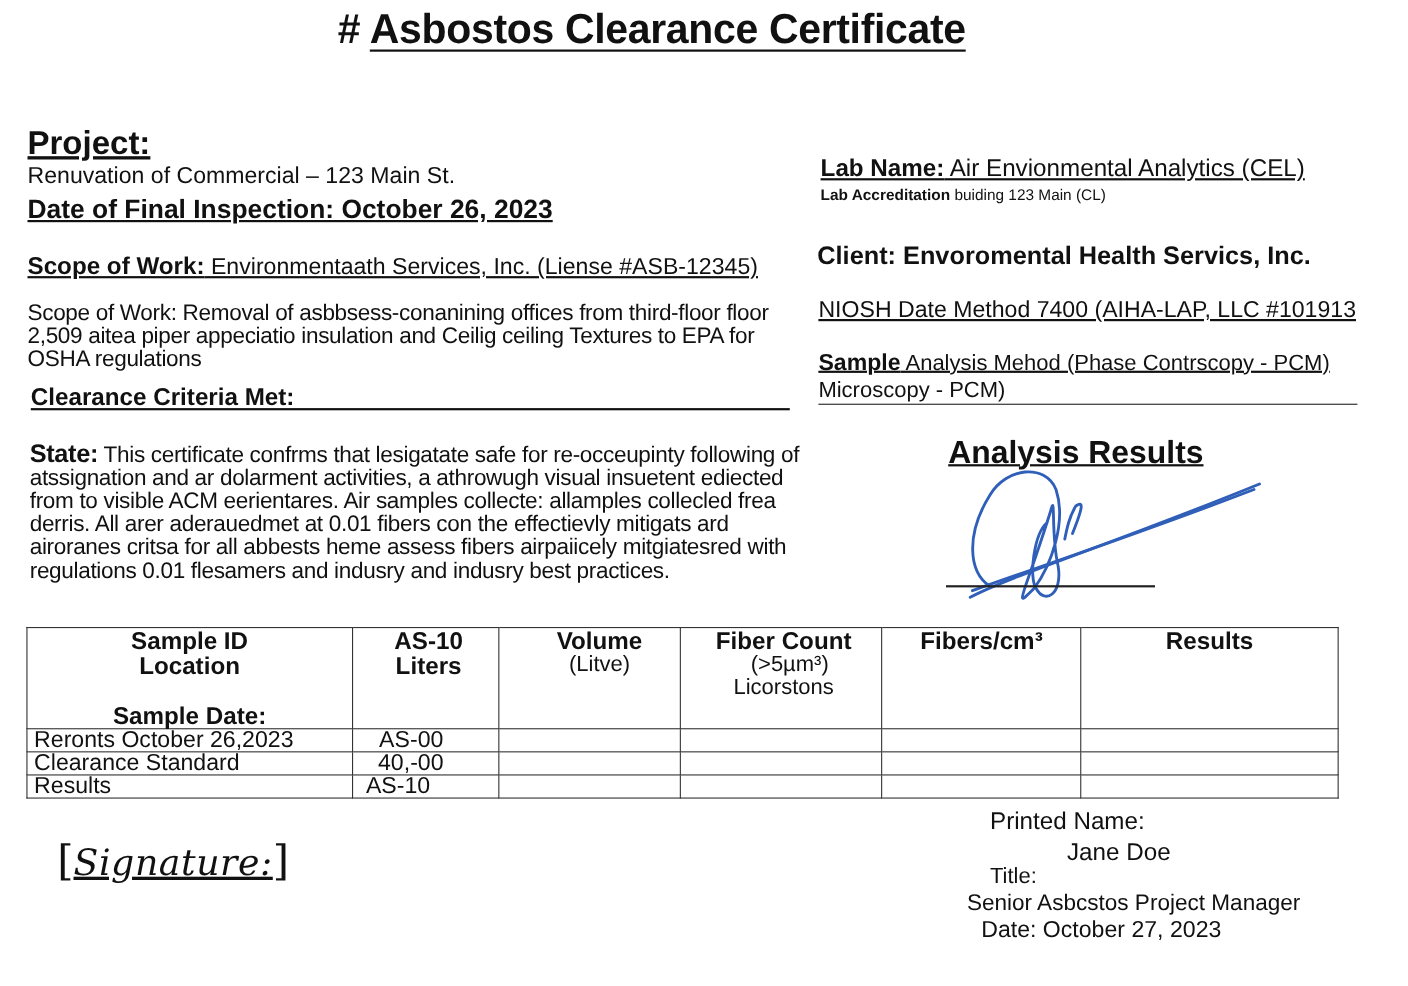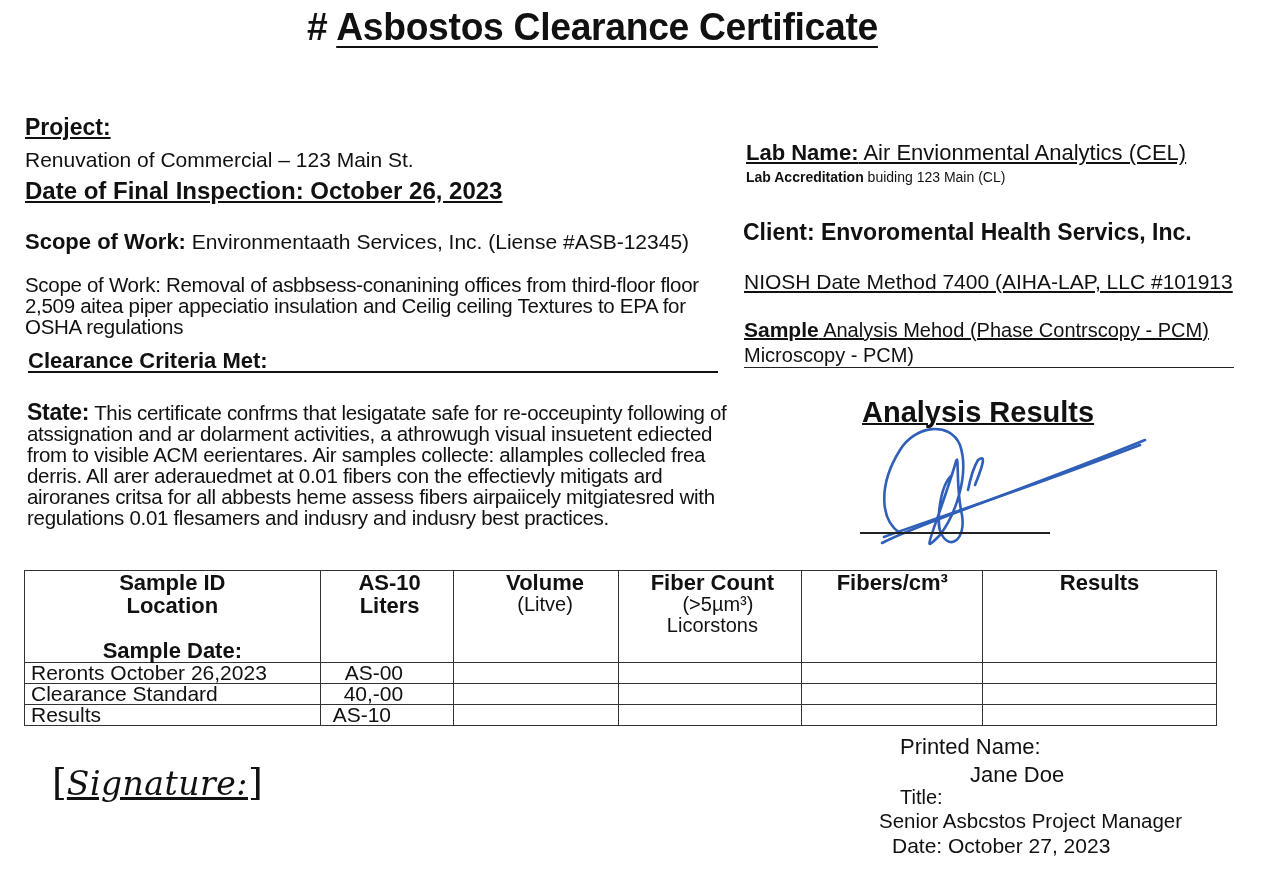--- a/index.html
+++ b/index.html
@@ -22,24 +22,24 @@
       left: 0; width: 1185px; top: 6px;
       text-align: center;
       font-size: 38px;
       font-weight: bold;
       letter-spacing: -0.3px;
       transform: scaleX(0.98);
     }
     .doc-title .u { text-decoration: underline; text-decoration-thickness: 2px; text-underline-offset: 6px; }
 
     
-    .project-label { left: 25px; top: 114px; font-size: 23px; font-weight: bold; text-decoration: underline; text-align: center; }
+    .project-label { left: 25px; top: 114px; font-size: 30px; font-weight: bold; text-decoration: underline; text-align: center; }
     .project-value { left: 25px; top: 148px; font-size: 21px; }
     .final-insp   { left: 25px; top: 177px; font-size: 24px; font-weight: bold; text-decoration: underline; }
-    .scope1       { left: 25px; top: 229px; font-size: 21px; }
+    .scope1       { left: 25px; top: 229px; font-size: 21px; text-decoration: underline; }
     .scope1 b     { font-weight: bold; font-size: 22px; }
     .scope2 {
       left: 25px; top: 274px; width: 700px;
       white-space: normal;
       font-size: 20.5px; line-height: 21px;
       letter-spacing: -0.3px;
     }
     .criteria-label { left: 28px; top: 348px; font-size: 22px; font-weight: bold; }
     .criteria-line  { left: 28px; top: 371px; width: 690px; height: 0; border-top: 2px solid #111; }
 

